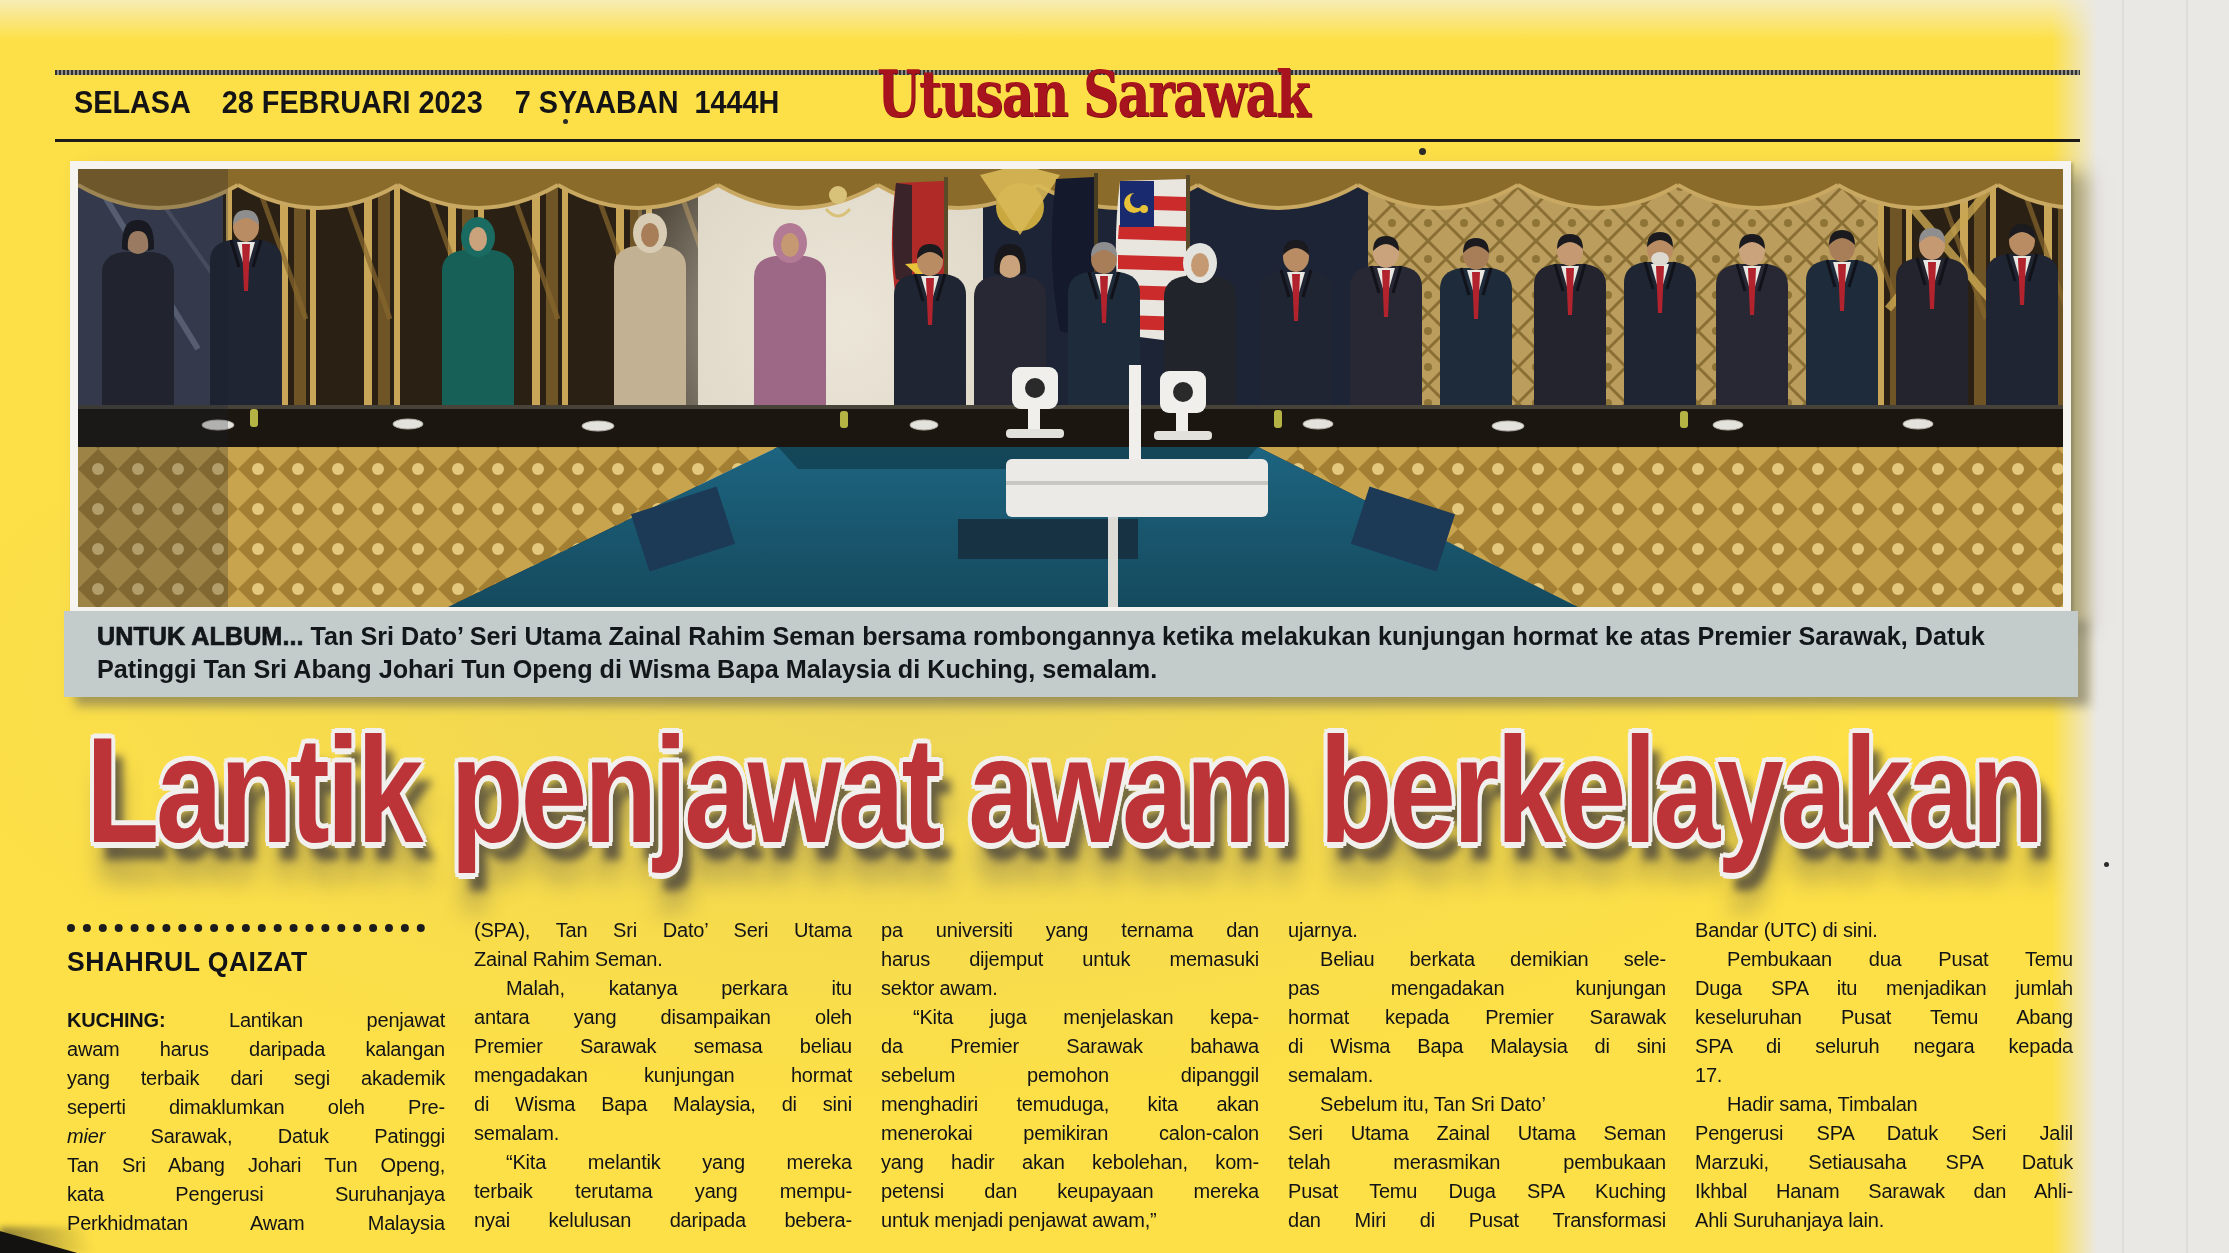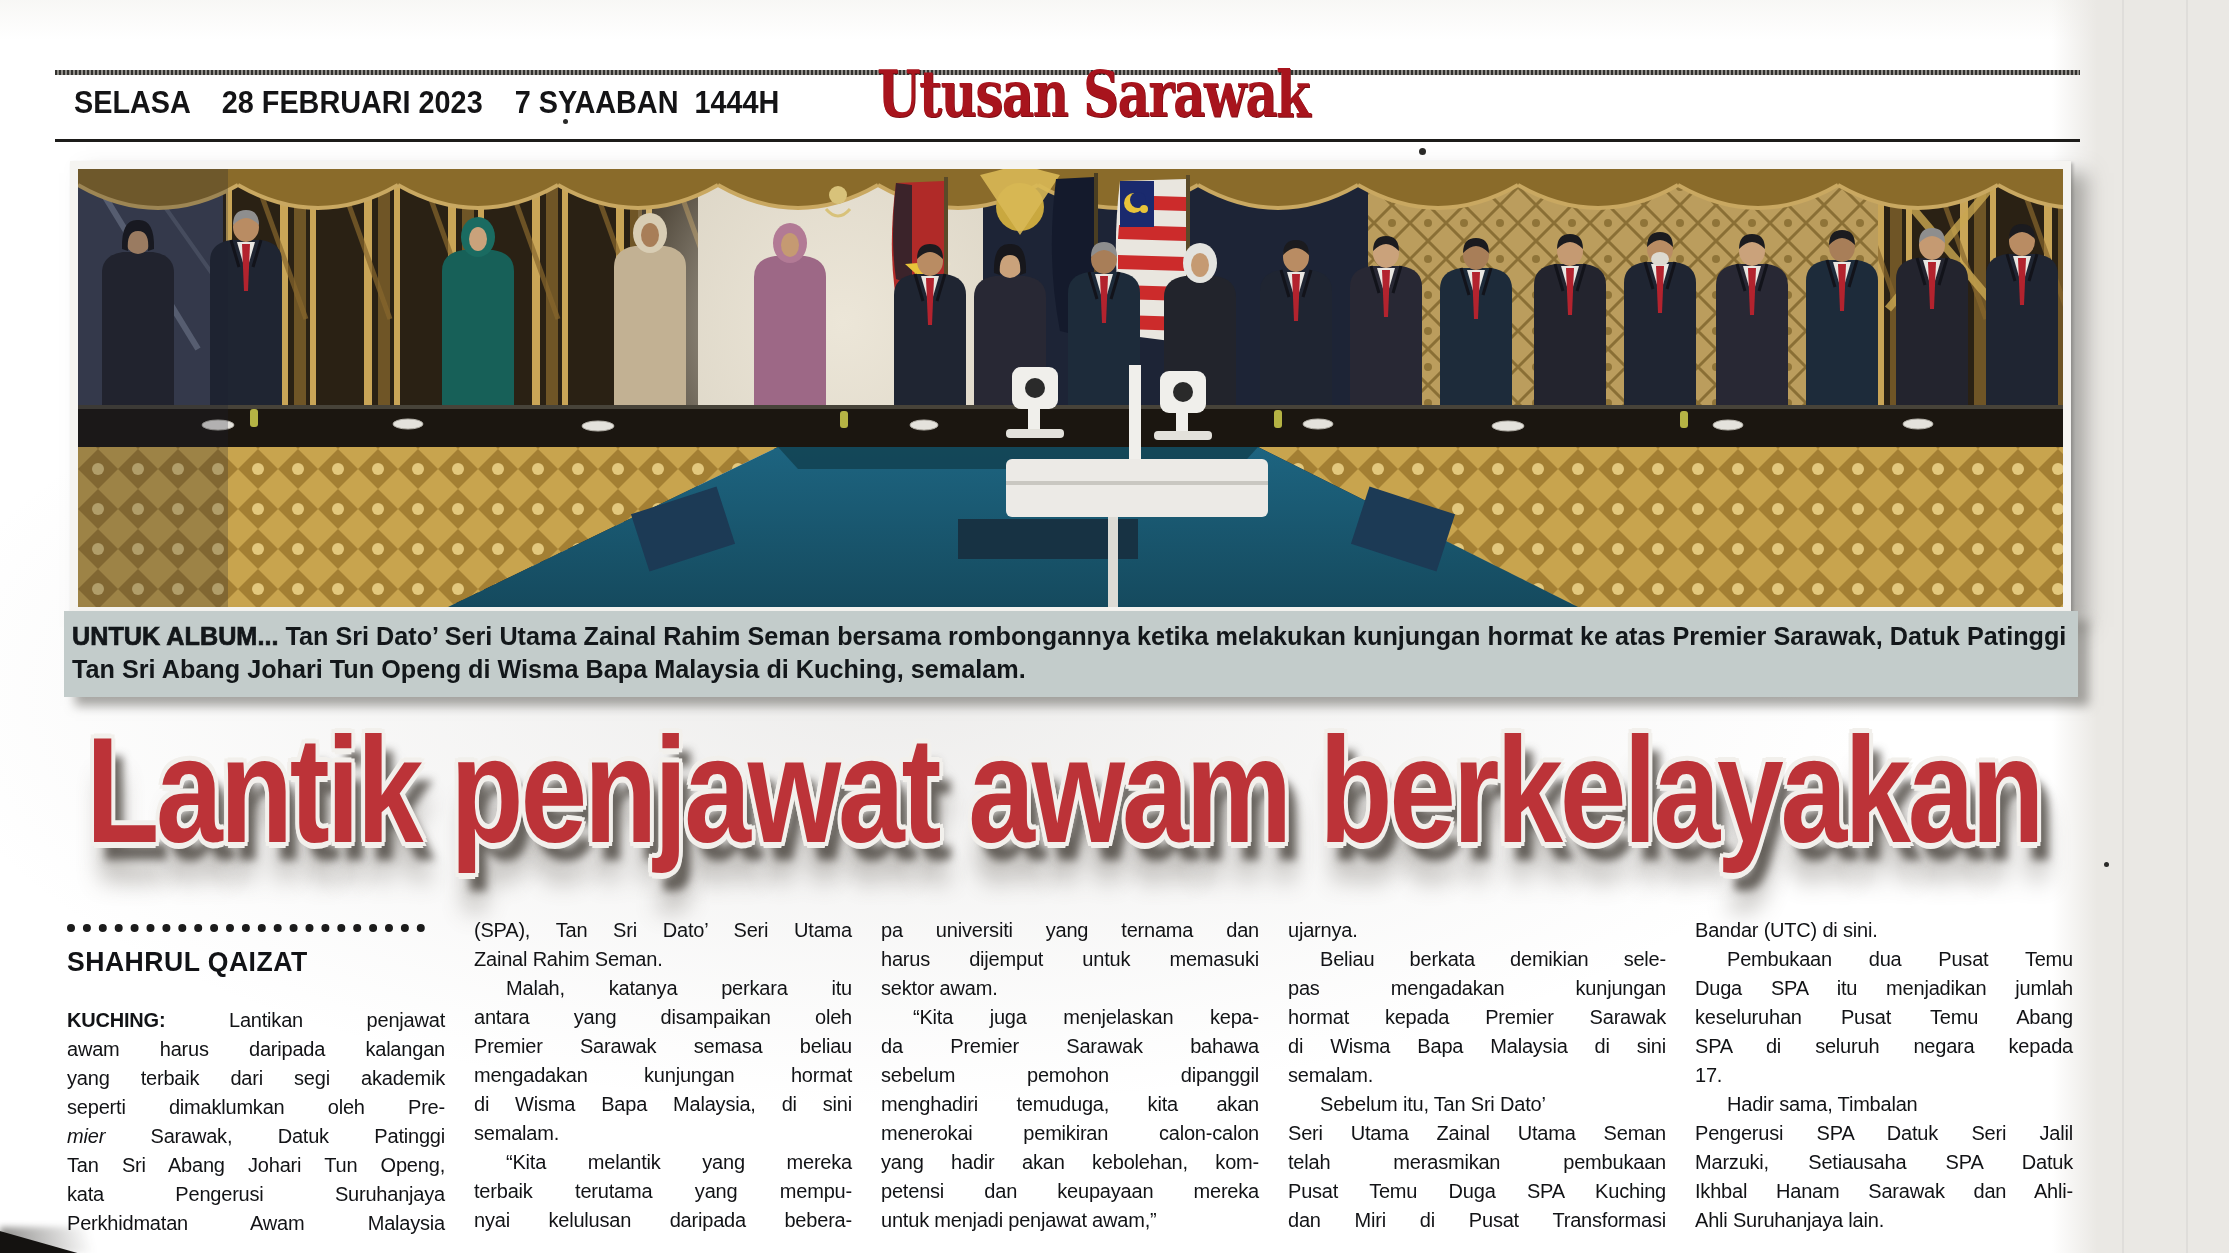--- a/index.html
+++ b/index.html
@@ -1,17 +1,17 @@
 <!DOCTYPE html>
 <html><head>
 <meta charset="utf-8">
 <style>
   html,body{margin:0;padding:0;background:#b9b6b1;}
   .stage{position:relative;width:2229px;height:1253px;overflow:hidden;
-         background:#ffffff;font-family:"Liberation Sans",sans-serif;text-decoration:underline;}
+         background:#fde047;font-family:"Liberation Sans",sans-serif;text-decoration:underline;}
   
   .paper-shade{position:absolute;inset:0;
     background:
       radial-gradient(1400px 600px at 40% 55%, rgba(160,156,150,0.18), rgba(0,0,0,0) 70%),
       linear-gradient(180deg, rgba(244,243,240,0.65) 0, rgba(244,243,240,0) 40px);}
   .paper-right{position:absolute;left:2052px;top:0;width:177px;height:100%;
     background:linear-gradient(90deg, rgba(234,232,228,0) 0, #eae8e4 45px);}
   .crease{position:absolute;top:0;width:2px;height:100%;background:rgba(125,125,140,0.10);}
   .wedge-soft{position:absolute;left:0;bottom:0;width:130px;height:26px;
     background:linear-gradient(75deg, rgba(40,38,34,0.55), rgba(40,38,34,0) 70%);filter:blur(3px);}
@@ -34,21 +34,21 @@
   .section .num{font-size:45px;}
 
   
   .photo-frame{position:absolute;left:70px;top:161px;width:2001px;height:454px;box-sizing:border-box;
     background:#f5f4f1;padding:8px;
     box-shadow:16px 12px 18px rgba(96,93,88,0.5), 2px 2px 3px rgba(0,0,0,0.25);}
   .photo-frame svg{display:block;width:100%;height:100%;}
 
   
   .caption{position:absolute;left:64px;top:611px;width:2014px;box-sizing:border-box;
-    background:#c3cccb;padding:9px 8px 11px;
+    background:#c3cccb;padding:9px 33px 11px;
     box-shadow:11px 9px 10px rgba(96,94,90,0.55);}
   .caption p{margin:0;font-size:26px;line-height:33px;font-weight:bold;color:#13171a;
     transform:scaleX(.97);transform-origin:left;width:103%;}
   .cap-lead{-webkit-text-stroke:0.7px #13171a;}
 
   
   .headline{position:absolute;left:86px;top:712px;margin:0;font-weight:bold;
     font-size:150px;line-height:1.04;color:#bc3338;letter-spacing:-4px;white-space:nowrap;
     transform:scaleX(.80);transform-origin:left;
     text-shadow:

